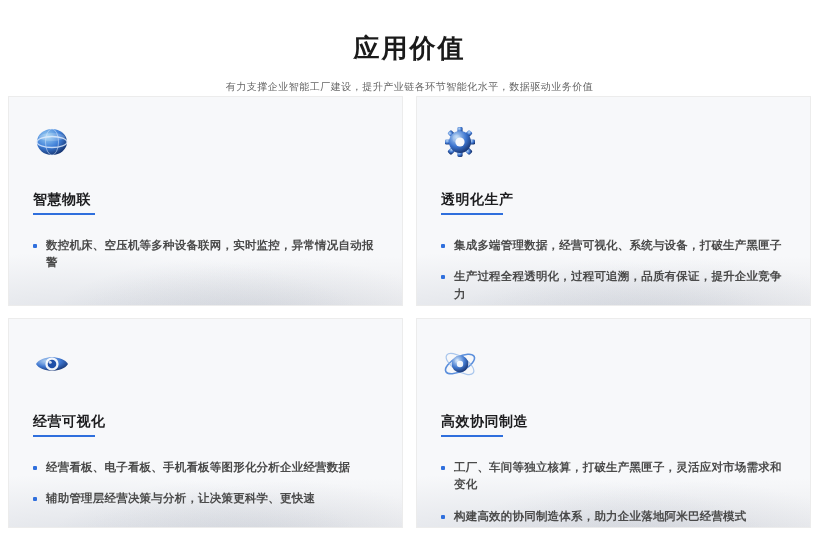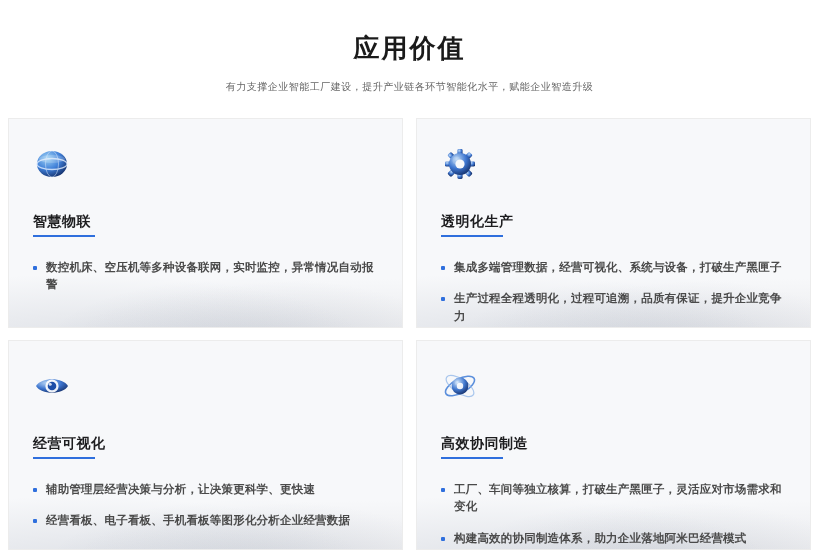--- a/index.html
+++ b/index.html
@@ -42,21 +42,21 @@
     margin: 14px 0 0 0;
     font-size: 10px;
     color: #666;
     letter-spacing: 0.5px;
     line-height: 1.4;
   }
 
   
   .cards {
     position: absolute;
-    top: 118px;
+    top: 96px;
     left: 8px;
     width: 738px;
     display: grid;
     grid-template-columns: 395px 395px;
     grid-template-rows: 210px 210px;
     column-gap: 13px;
     row-gap: 12px;
   }
 
   .card {
@@ -141,21 +141,21 @@
     z-index: 5;
   }
 </style>
 </head>
 <body>
 
 <div class="page">
 
   <div class="header">
     <h1 class="page-title">应用价值</h1>
-    <p class="page-subtitle">有力支撑企业智能工厂建设，提升产业链各环节智能化水平，赋能企业智造升级</p>
+    <p class="page-subtitle">有力支撑企业智能工厂建设，提升产业链各环节智能化水平，数据驱动业务价值</p>
   </div>
 
   <div class="cards">
 
     <div class="card">
       <div class="card-inner">
         <div class="card-icon">
           <svg width="38" height="38" viewBox="0 0 38 38">
             <defs>
               <radialGradient id="g1" cx="35%" cy="28%" r="78%">
@@ -226,22 +226,22 @@
             </defs>
             <path d="M3 19 C8 10, 30 10, 35 19 C30 28, 8 28, 3 19 Z" fill="url(#g3)"></path>
             <circle cx="19" cy="19" r="6.6" fill="#ffffff" opacity="0.92"></circle>
             <circle cx="19" cy="19" r="4.3" fill="#1d4ea8"></circle>
             <circle cx="17.2" cy="17.2" r="1.5" fill="#ffffff" opacity="0.8"></circle>
           </svg>
         </div>
         <h3 class="card-title">经营可视化</h3>
         <div class="title-underline"></div>
         <ul class="bullets">
+          <li>经营看板、电子看板、手机看板等图形化分析企业经营数据</li>
           <li>辅助管理层经营决策与分析，让决策更科学、更快速</li>
-          <li>经营看板、电子看板、手机看板等图形化分析企业经营数据</li>
         </ul>
       </div>
     </div>
 
     <div class="card">
       <div class="card-inner">
         <div class="card-icon">
           <svg width="38" height="38" viewBox="0 0 38 38">
             <defs>
               <radialGradient id="g4" cx="35%" cy="28%" r="78%">

